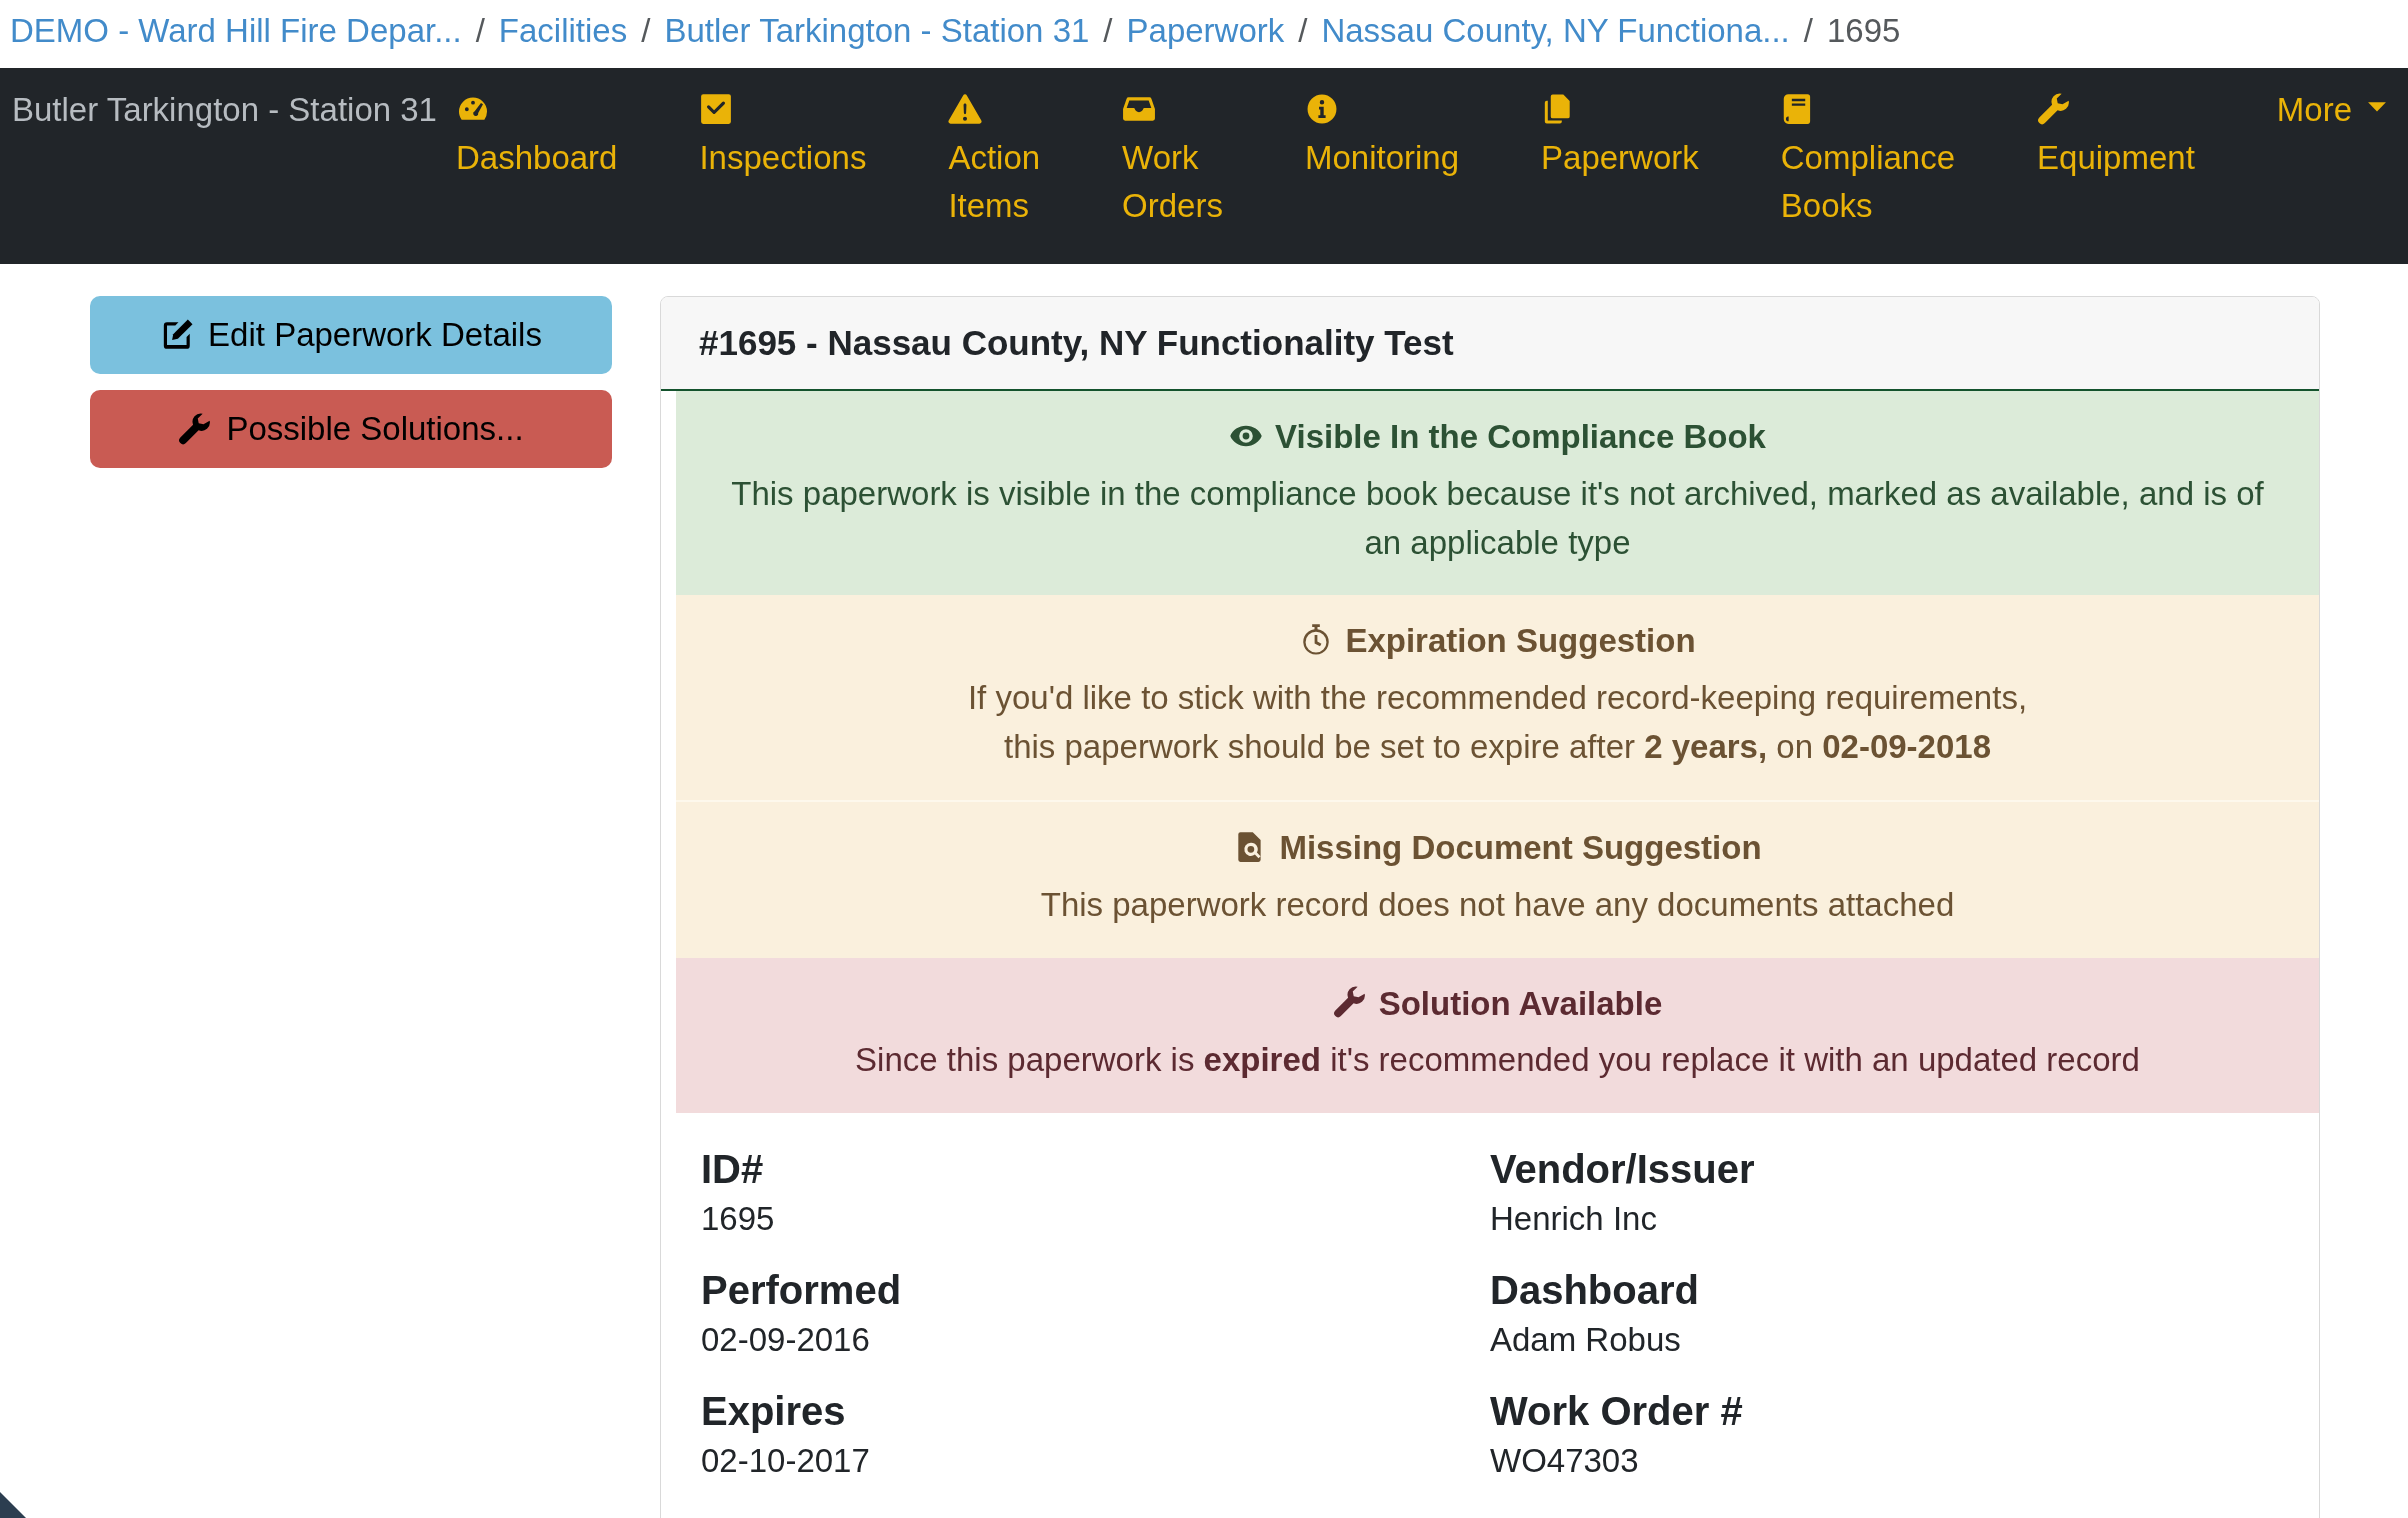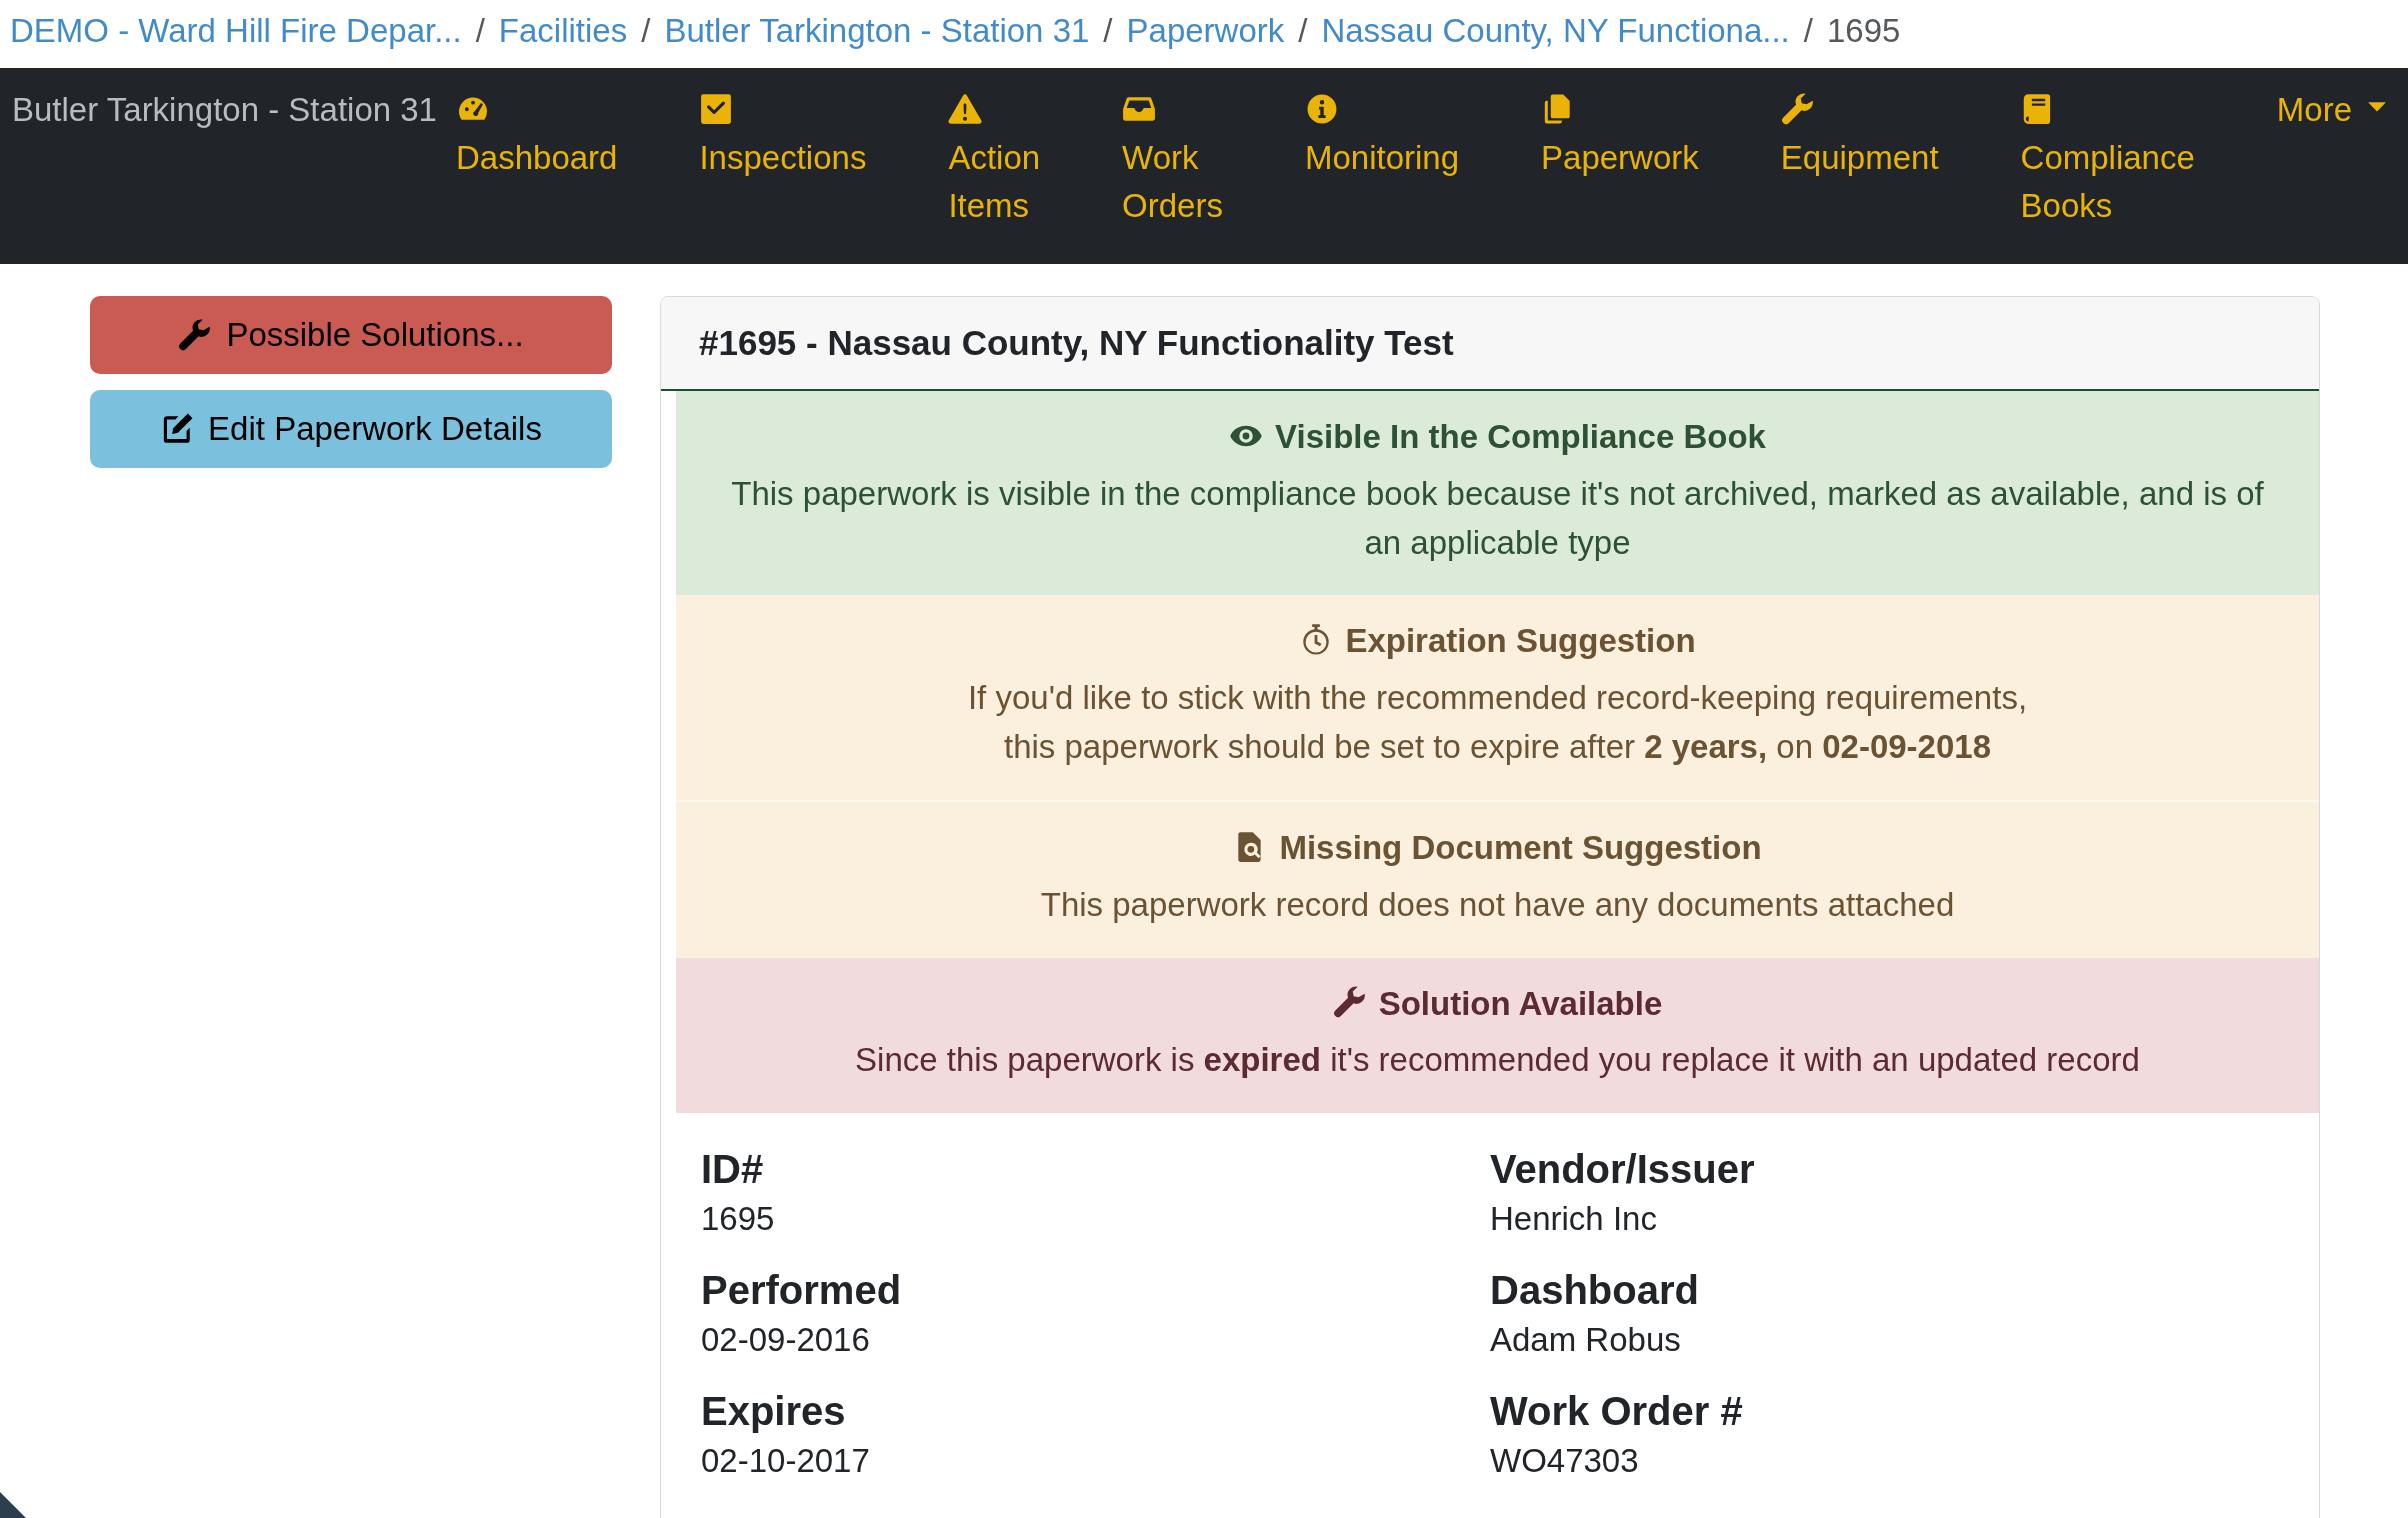--- a/index.html
+++ b/index.html
@@ -144,46 +144,46 @@
     <div class="nav-item"><svg class="ic">
           <use href="#i-inbox"></use>
         </svg><span>Work Orders</span></div>
     <div class="nav-item"><svg class="ic">
           <use href="#i-infocircle"></use>
         </svg><span>Monitoring</span></div>
     <div class="nav-item"><svg class="ic">
           <use href="#i-copypages"></use>
         </svg><span>Paperwork</span></div>
     <div class="nav-item"><svg class="ic">
+          <use href="#i-book"></use>
+        </svg><span>Compliance Books</span></div>
+    <div class="nav-item"><svg class="ic">
           <use href="#i-wrench"></use>
         </svg><span>Equipment</span></div>
-    <div class="nav-item"><svg class="ic">
-          <use href="#i-book"></use>
-        </svg><span>Compliance Books</span></div>
     <div class="nav-item nav-more"><span>More</span><svg class="ic caret">
           <use href="#i-caretdown"></use>
         </svg></div>
   </nav>
 </header>
 
 <div class="main">
 
   <aside class="side">
+    <button class="btn btn-edit">
+      <svg class="ic">
+          <use href="#i-pencilsquare"></use>
+        </svg>
+      <span>Edit Paperwork Details</span>
+    </button>
     <button class="btn btn-solutions">
       <svg class="ic">
           <use href="#i-wrench"></use>
         </svg>
       <span>Possible Solutions...</span>
     </button>
-    <button class="btn btn-edit">
-      <svg class="ic">
-          <use href="#i-pencilsquare"></use>
-        </svg>
-      <span>Edit Paperwork Details</span>
-    </button>
   </aside>
 
   <section class="panel">
     <div class="panel-header">#1695 - Nassau County, NY Functionality Test</div>
 
     <div class="alert alert-success">
       <div class="alert-title">
         <svg class="ic">
             <use href="#i-eye"></use>
           </svg><span>Visible In the Compliance Book</span>

